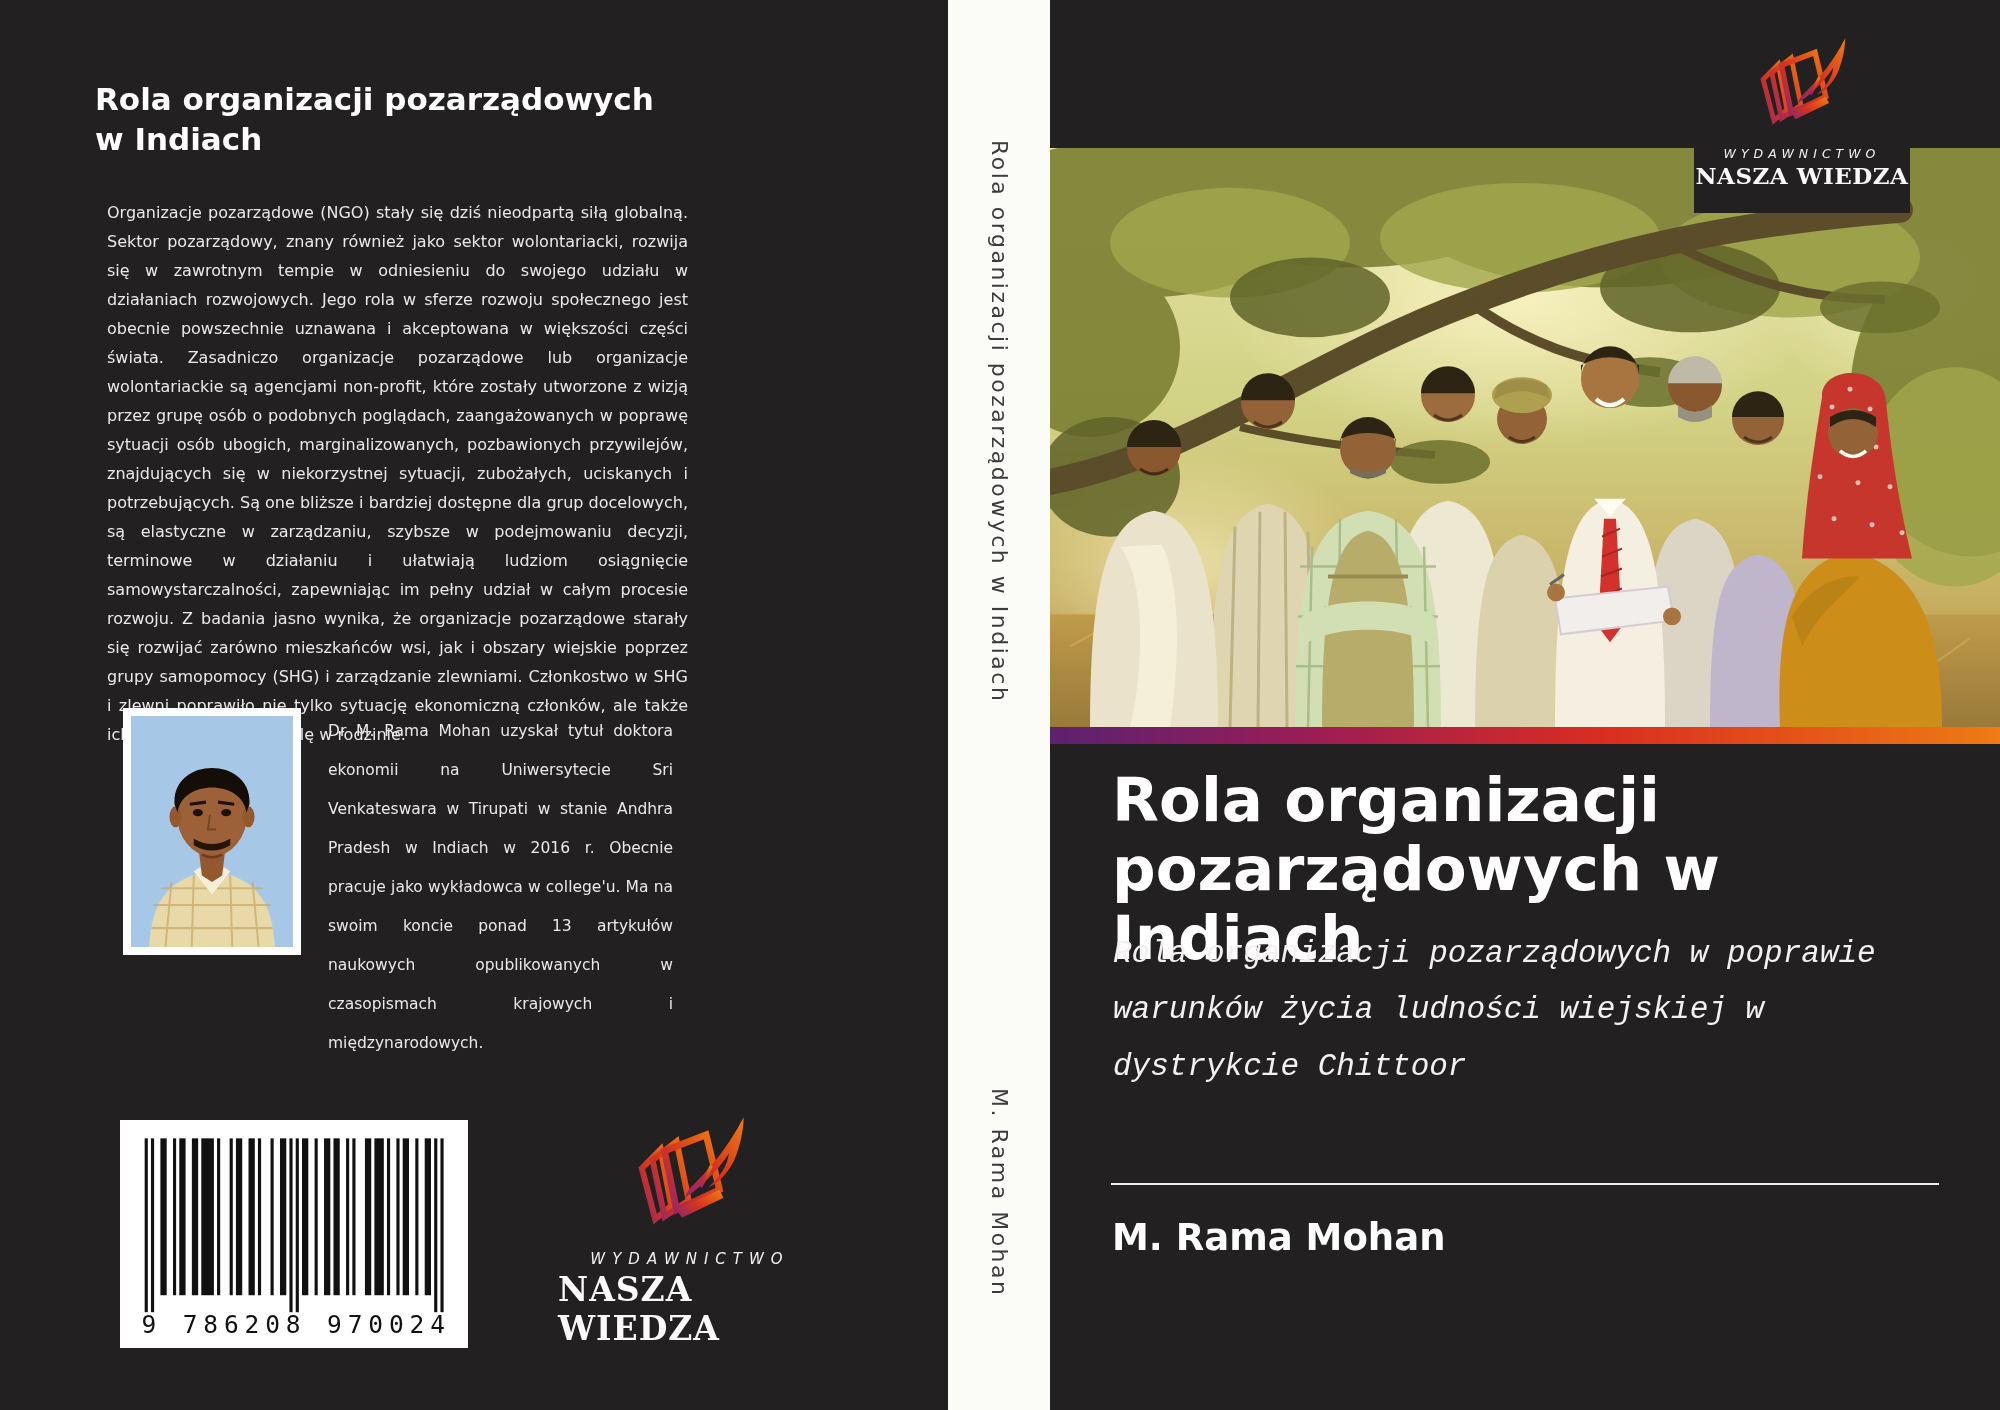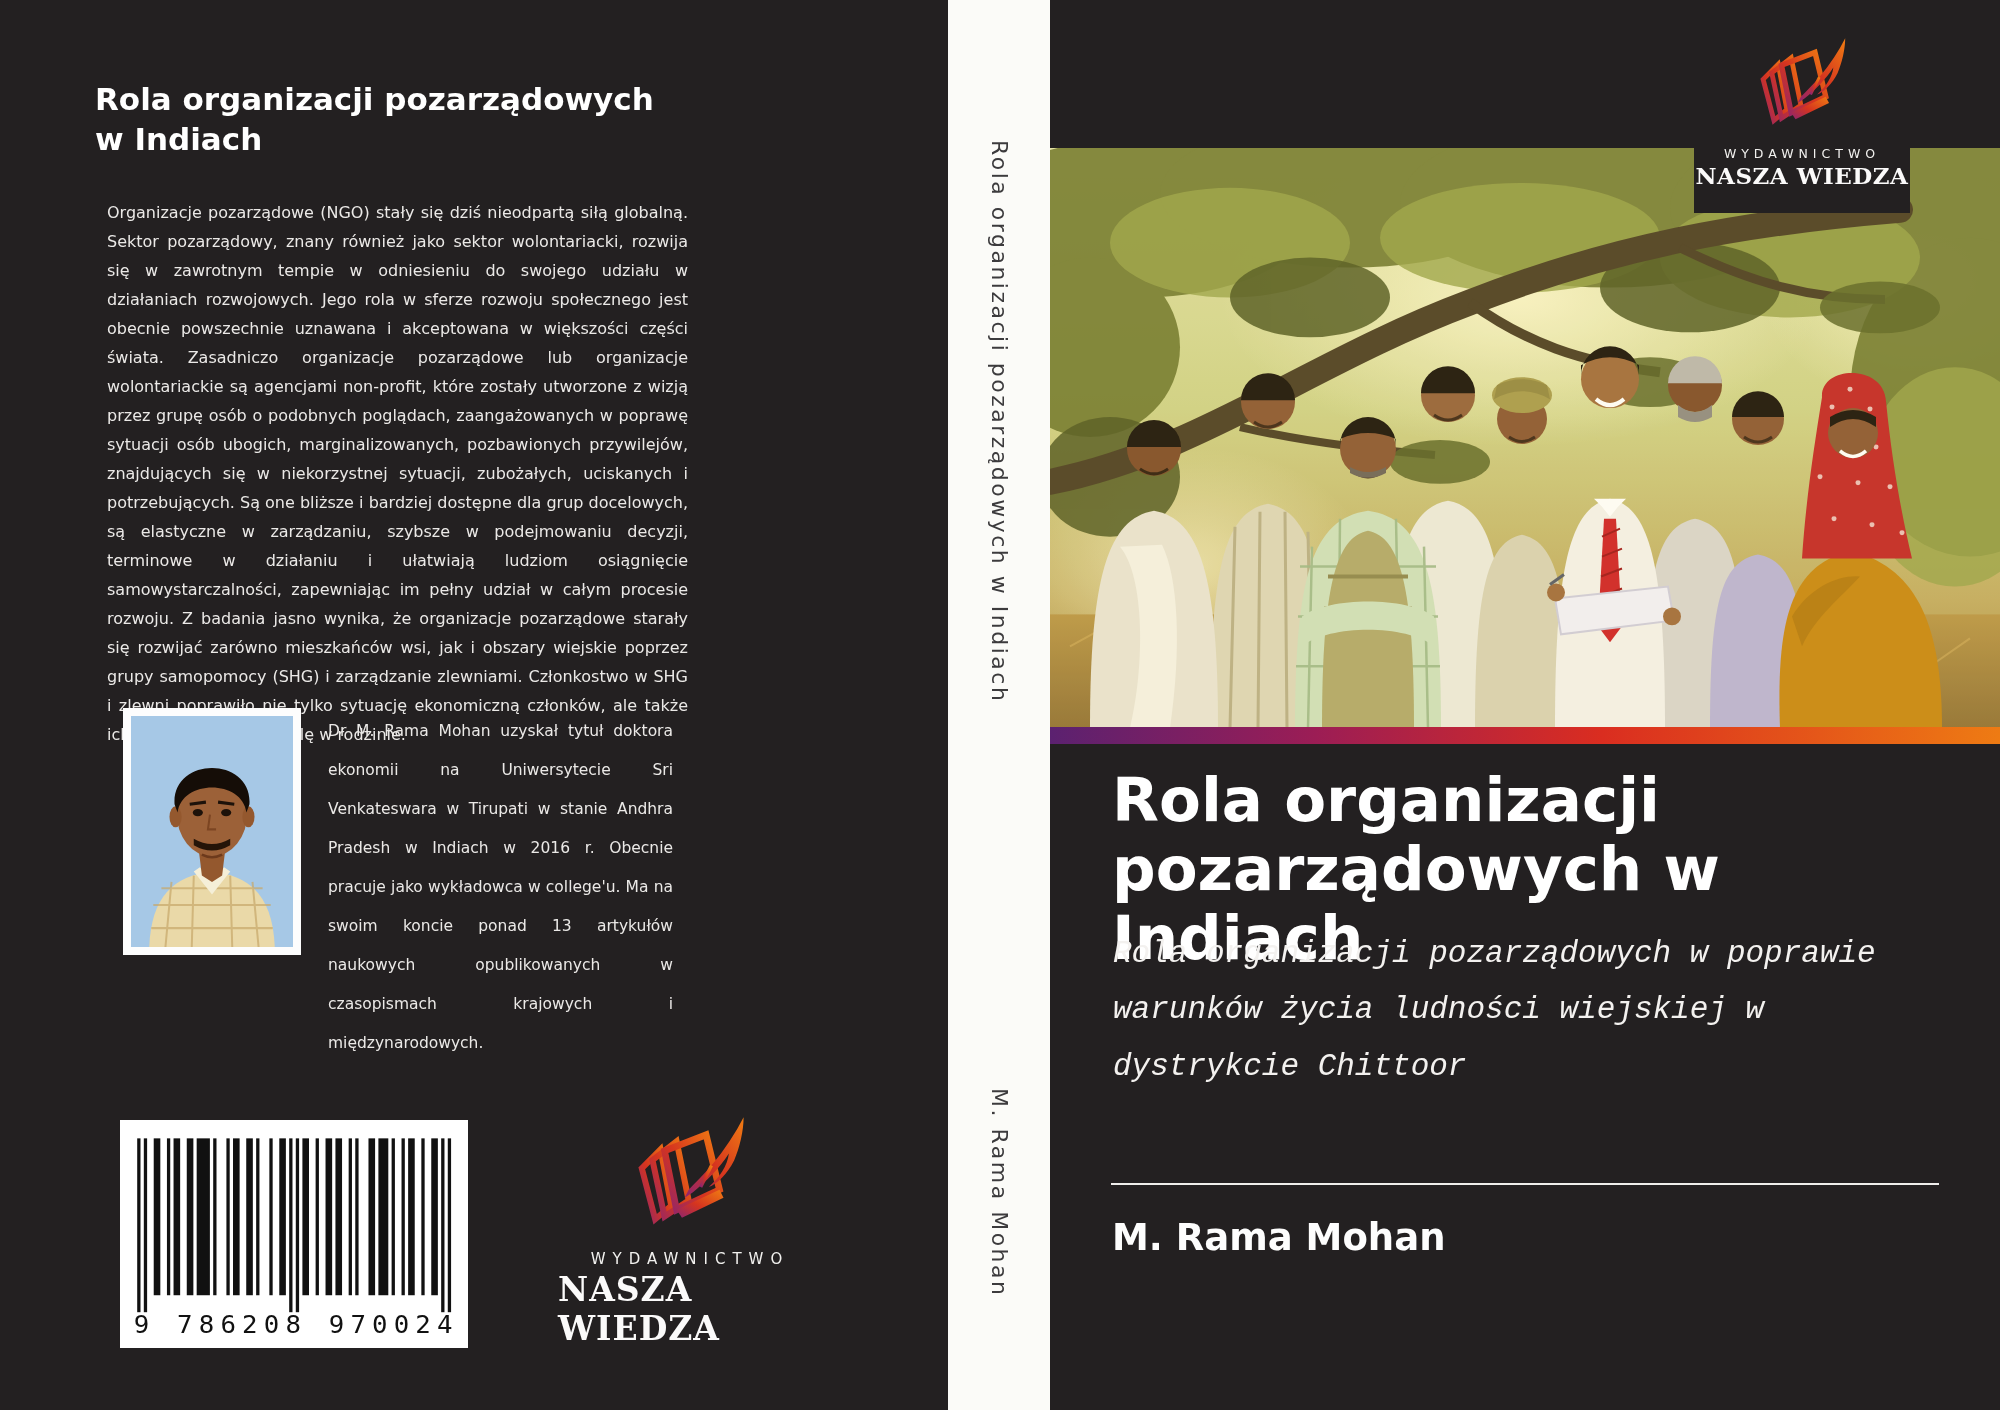--- a/index.html
+++ b/index.html
@@ -12,25 +12,25 @@
   .back-title{position:absolute;left:95px;top:80px;width:590px;margin:0;
               font-size:31px;font-weight:bold;line-height:1.28;color:#ffffff;}
   .back-desc{position:absolute;left:95px;top:186px;width:581px;margin:12px;
              font-size:16px;line-height:29px;color:#ebe9e7;text-align:justify;}
   .author-photo{position:absolute;left:123px;top:708px;width:178px;height:247px;
                 background:#fdfdfd;padding:8px;box-sizing:border-box;}
   .author-photo svg{width:100%;height:100%;display:block;}
   .bio{position:absolute;left:328px;top:712px;width:345px;margin:0;
        font-size:15.5px;line-height:39px;color:#ebe9e7;text-align:justify;}
   .barcode-box{position:absolute;left:120px;top:1120px;width:348px;height:228px;
-               background:#ffffff;box-sizing:border-box;padding:12px 6px 4px;}
+               background:#ffffff;box-sizing:border-box;padding:12px 14px 4px;}
   .barcode-box svg{width:100%;height:100%;display:block;}
 
   .pub-logo{display:flex;flex-direction:column;align-items:center;}
-  .pub-logo .pub-top{color:#f2f1ef;font-weight:400;}
+  .pub-logo .pub-top{color:#f2f1ef;font-weight:400;font-style:italic;}
   .pub-logo .pub-bottom{font-family:"DejaVu Serif",serif;font-weight:bold;color:#fbfafa;}
   .pub-back{position:absolute;left:558px;top:1112px;width:264px;}
   .pub-back .logo-icon{width:140px;height:134px;}
   .pub-back .pub-top{font-size:15px;letter-spacing:7px;margin-top:4px;}
   .pub-back .pub-bottom{font-size:33px;letter-spacing:1px;margin-top:2px;}
 
   
   .spine{left:948px;width:102px;background:#fbfbf8;}
   .spine-text{position:absolute;left:50%;transform:translateX(-50%);
               writing-mode:vertical-rl;color:#3c3b3d;font-size:22px;letter-spacing:2.5px;

